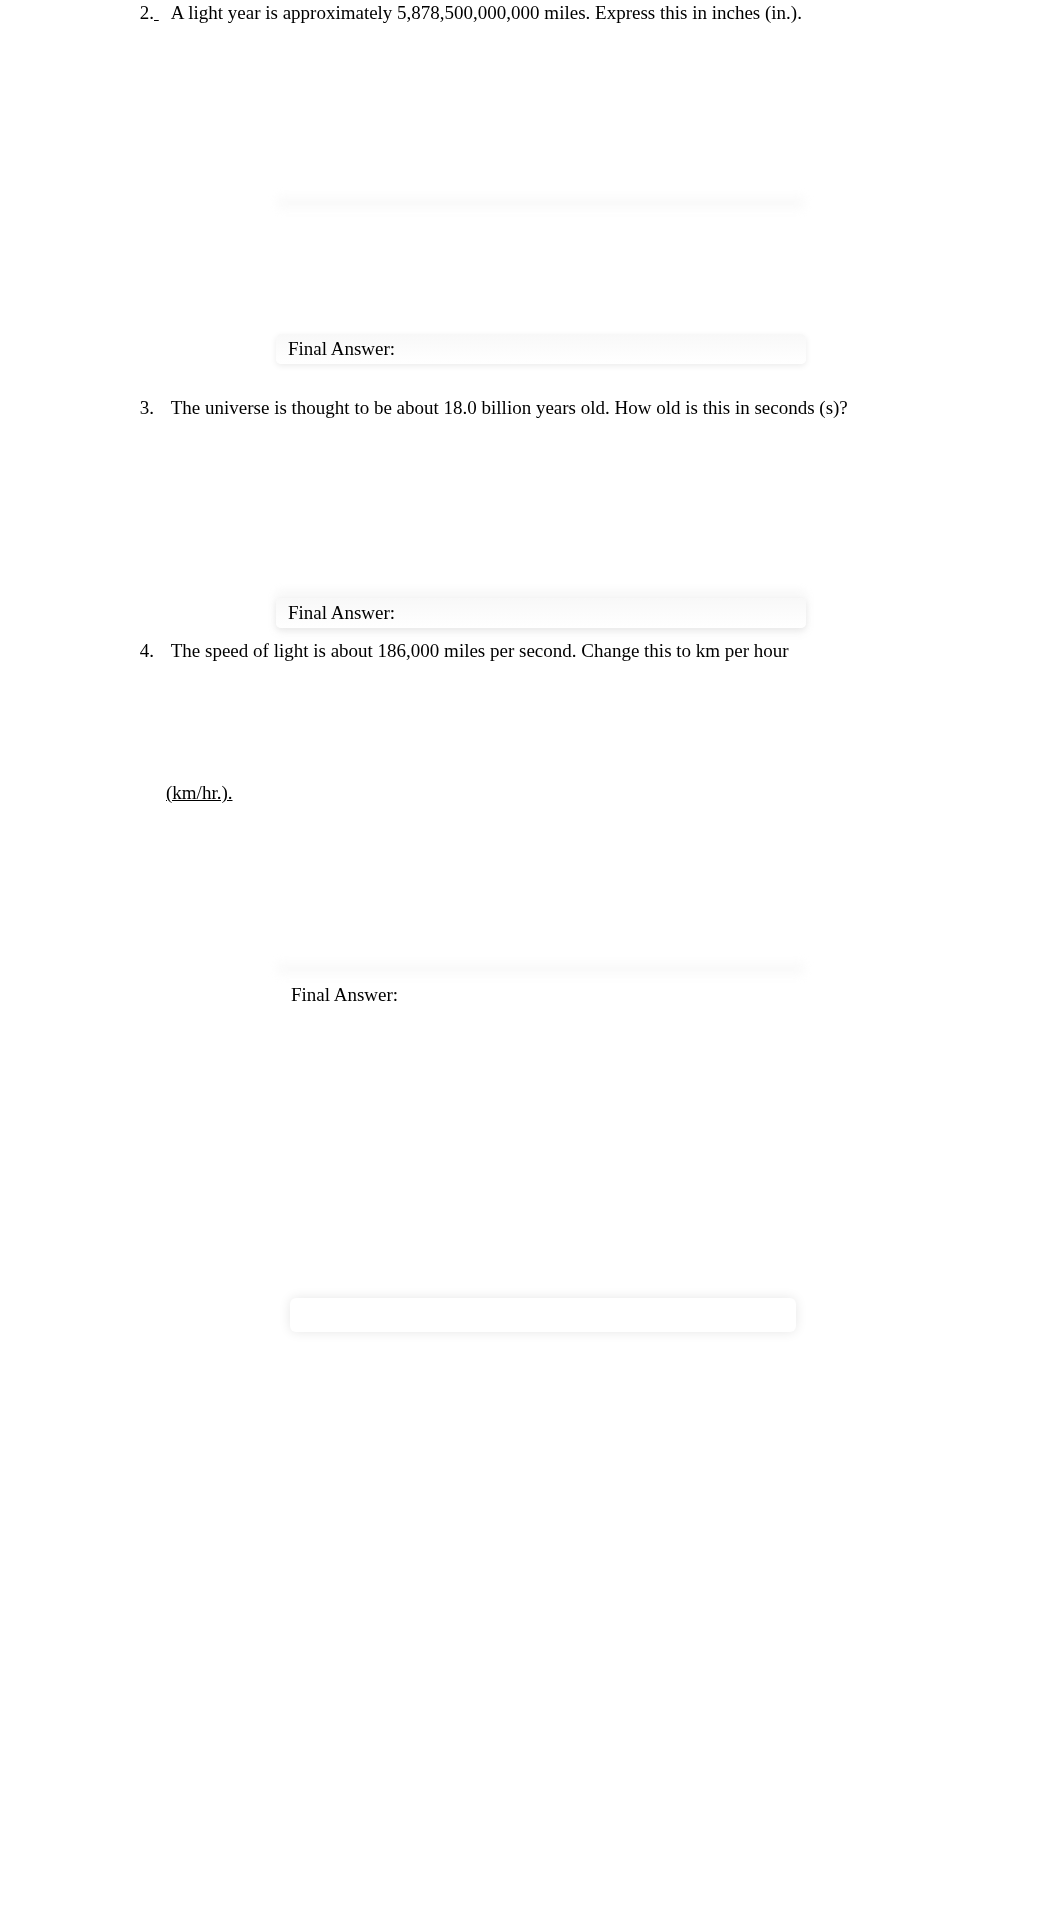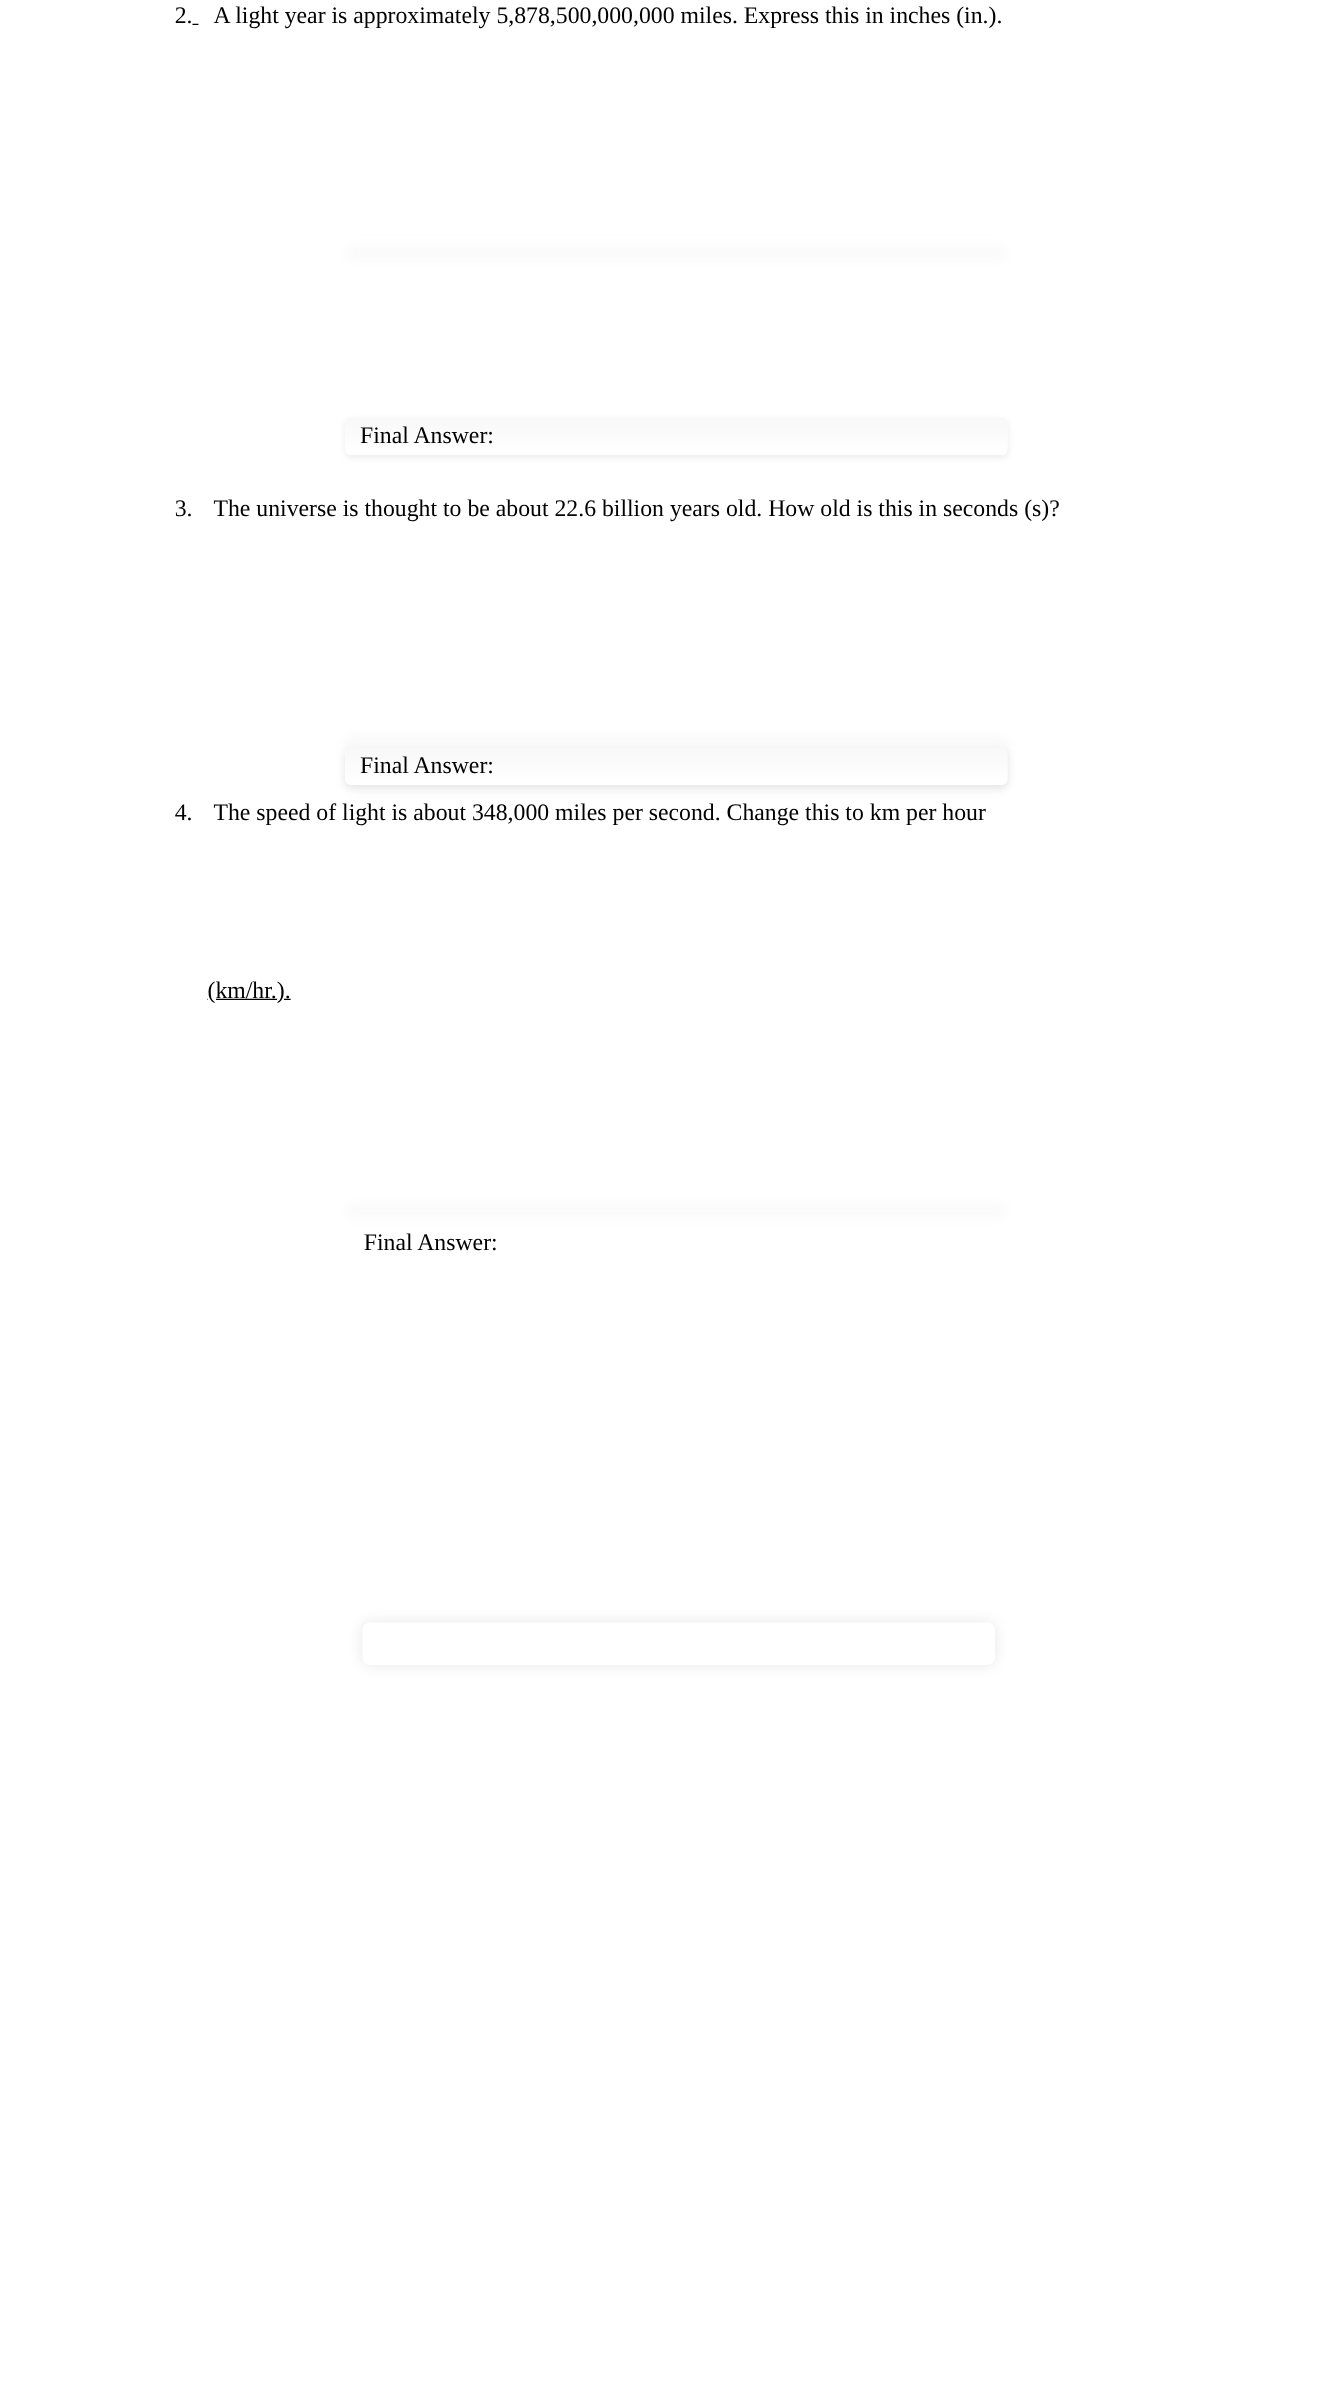--- a/index.html
+++ b/index.html
@@ -106,28 +106,28 @@
   <span class="question-number">2.</span>
   <span class="question-text">A light year is approximately 5,878,500,000,000 miles. Express this in inches (in.).</span>
 </div>
 <div id="blur2" class="blur-box-top"></div>
 <div id="ans2" class="answer-box">
   <span>Final Answer:</span>
 </div>
 
 <div id="q3" class="question-block">
   <span class="question-number">3.</span>
-  <span class="question-text">The universe is thought to be about 22.6 billion years old. How old is this in seconds (s)?</span>
+  <span class="question-text">The universe is thought to be about 18.0 billion years old. How old is this in seconds (s)?</span>
 </div>
 <div id="blur3" class="blur-box-extended"></div>
 <div id="ans3" class="answer-box">
   <span>Final Answer:</span>
 </div>
 
 <div id="q4" class="question-block">
   <span class="question-number">4.</span>
-  <span class="question-text">The speed of light is about 348,000 miles per second. Change this to km per hour</span>
+  <span class="question-text">The speed of light is about 186,000 miles per second. Change this to km per hour</span>
 </div>
 <div id="q4-cont">(km/hr.).</div>
 <div id="blur4" class="blur-box-top"></div>
 <div id="ans4-label">Final Answer:</div>
 
 <div id="empty1" class="empty-box"></div>
 
 </body></html>

